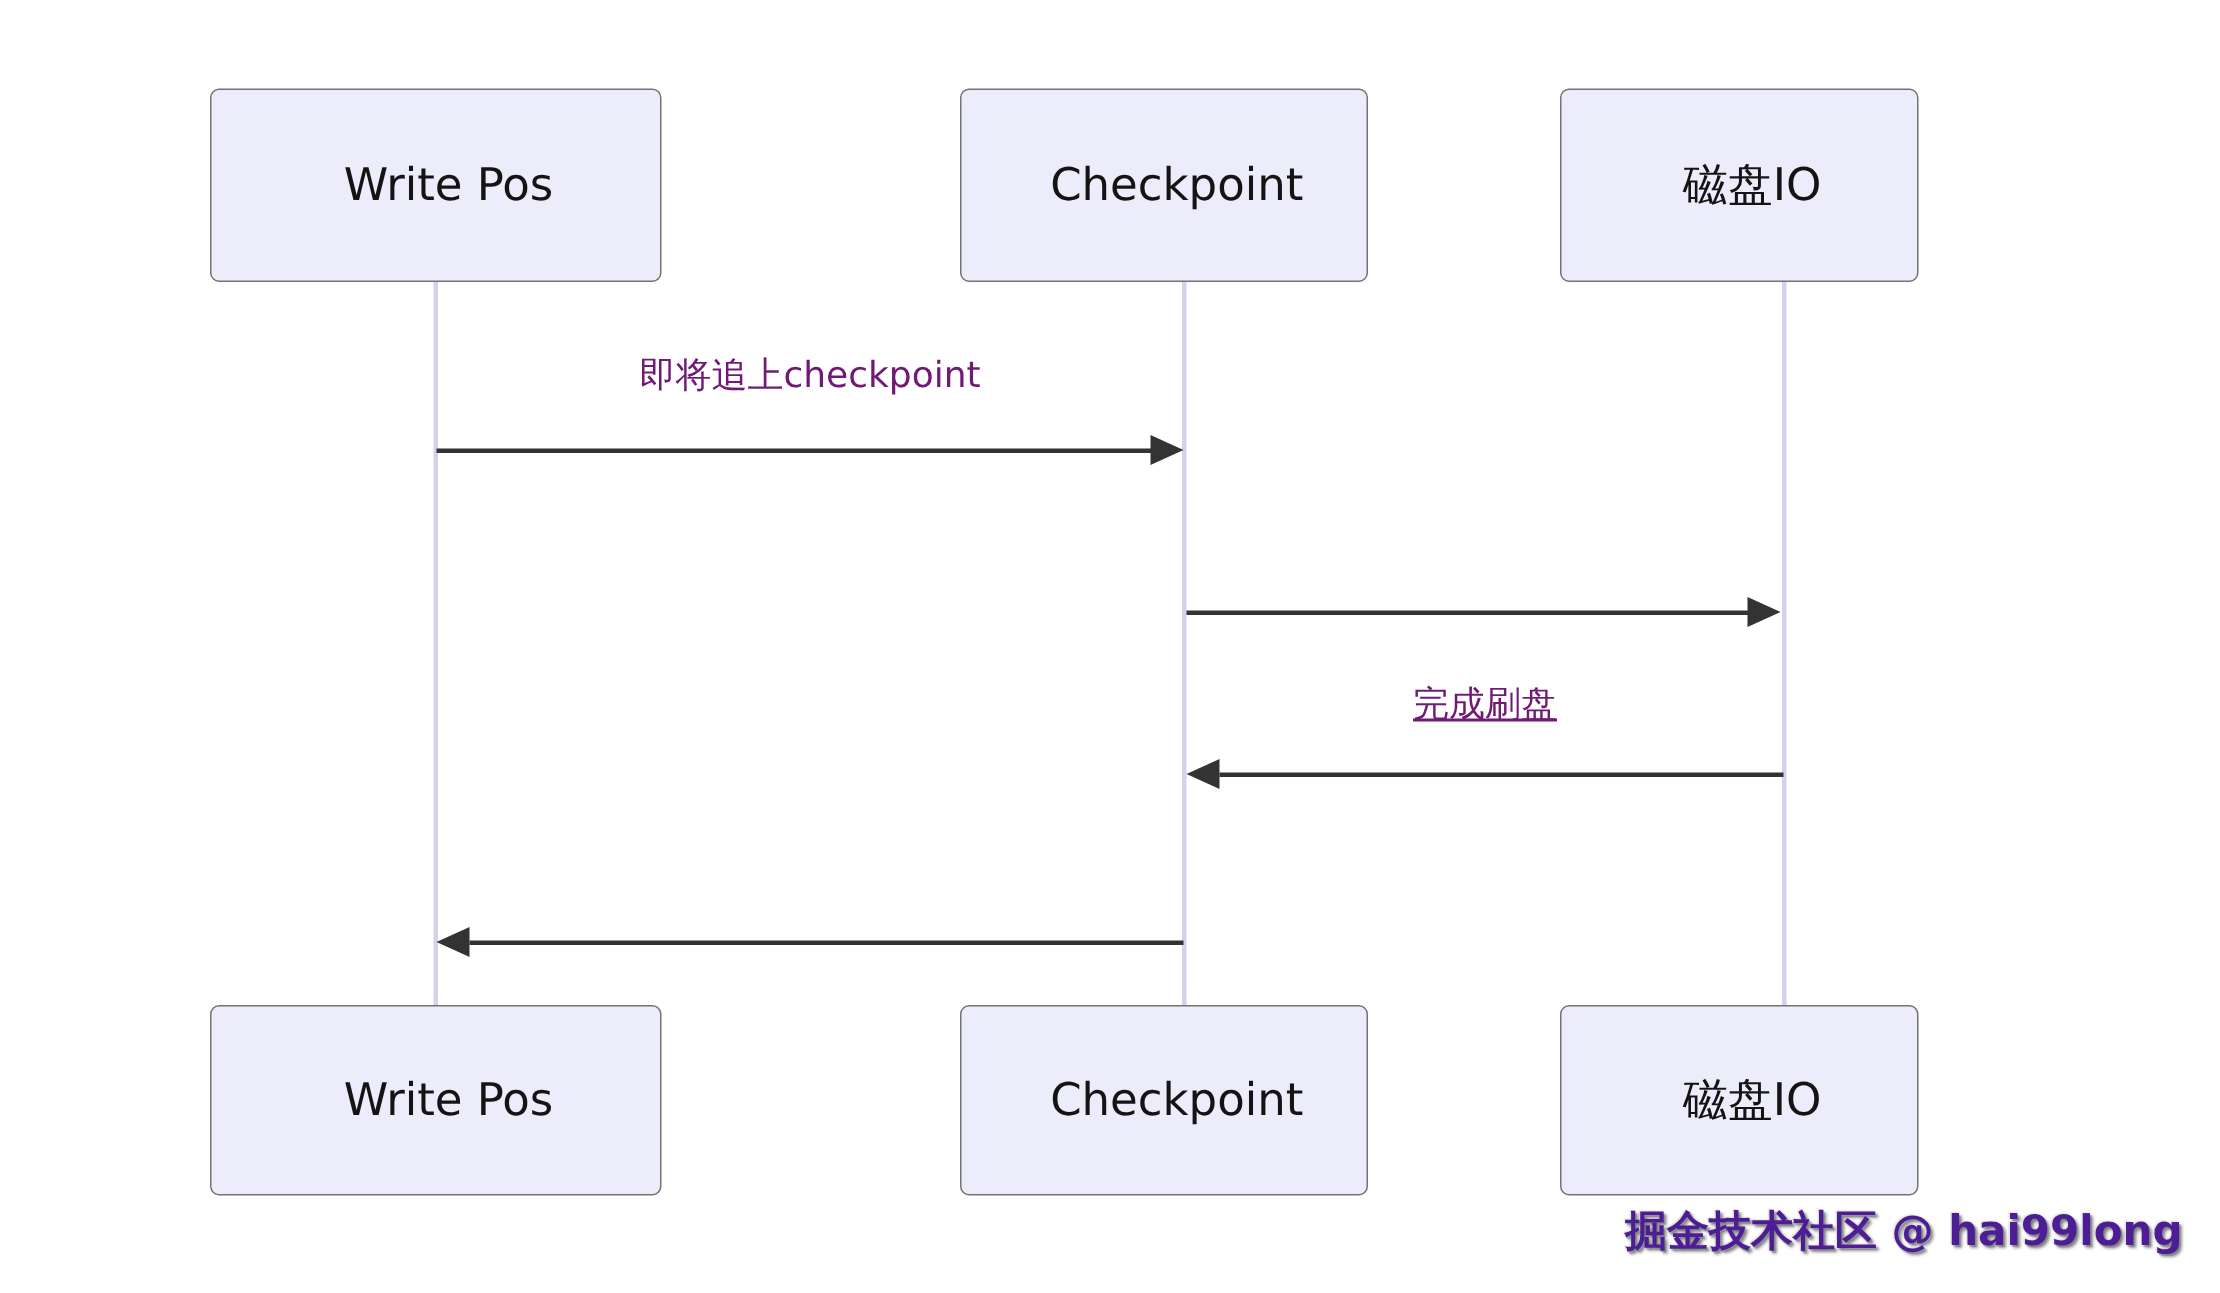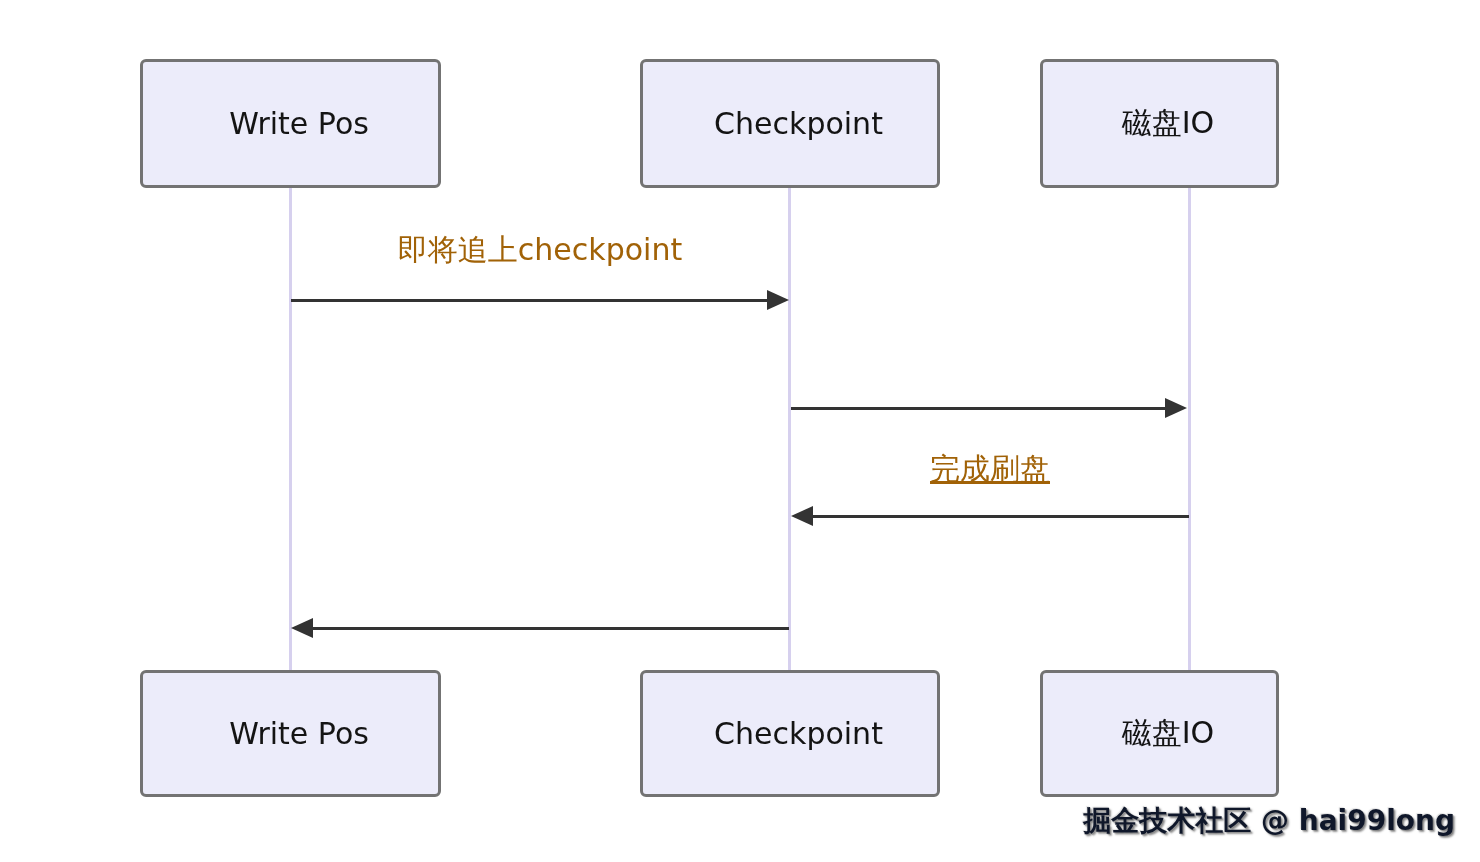--- a/index.html
+++ b/index.html
@@ -12,34 +12,34 @@
     position: relative;
     width: 1480px;
     height: 862px;
     background: #ffffff;
     overflow: hidden;
   }
   
   .actor {
     position: absolute;
     background: #ececfa;
-    border: 3px solid #737373;
+    border: 1px solid #737373;
     border-radius: 6px;
     display: flex;
     align-items: center;
     justify-content: center;
     font-size: 30px;
     color: #141414;
     box-sizing: border-box;
     padding-left: 17px;
   }
   .actor.row-top    { top: 59px;  height: 129px; }
   .actor.row-bottom { top: 670px; height: 127px; }
   .actor.col-1 { left: 140px;  width: 301px; }
-  .actor.col-2 { left: 640px;  width: 300px; }
+  .actor.col-2 { left: 640px;  width: 272px; }
   .actor.col-3 { left: 1040px; width: 239px; }
 
   
   .lifeline {
     position: absolute;
     top: 188px;
     height: 482px;
     width: 3px;
     background: #d6d0ee;
   }
@@ -68,40 +68,40 @@
   .line-2 { left: 791px;  top: 407px; width: 376px; }
   .head-2 { left: 1165px; top: 398px; }
   .line-3 { left: 813px;  top: 515px; width: 376px; }
   .head-3 { left: 791px;  top: 506px; }
   .line-4 { left: 313px;  top: 627px; width: 476px; }
   .head-4 { left: 291px;  top: 618px; }
 
   
   .msg-label {
     position: absolute;
-    font-size: 30px;
-    color: #a16207;
+    font-size: 24px;
+    color: #701a75;
     text-align: center;
     height: 42px;
     line-height: 42px;
     white-space: nowrap;
   }
   .label-1 { left: 291px; width: 498px; top: 229px; }
   .label-2 { left: 791px; width: 398px; top: 340px; }
   .label-3 { left: 791px; width: 398px; top: 448px; text-decoration: underline; }
   .label-4 { left: 291px; width: 498px; top: 556px; }
 
   
   .watermark {
     position: absolute;
     right: 25px;
     bottom: 22px;
     font-size: 28px;
     font-weight: bold;
-    color: #0f172a;
+    color: #4c1d95;
     text-shadow: 2px 2px 2px rgba(90, 90, 90, 0.65),
                  -1px -1px 1px rgba(170, 170, 170, 0.35),
                  1px 1px 0 rgba(130, 130, 130, 0.4);
     white-space: nowrap;
   }
 </style>
 </head>
 <body>
 
 <div class="canvas">

